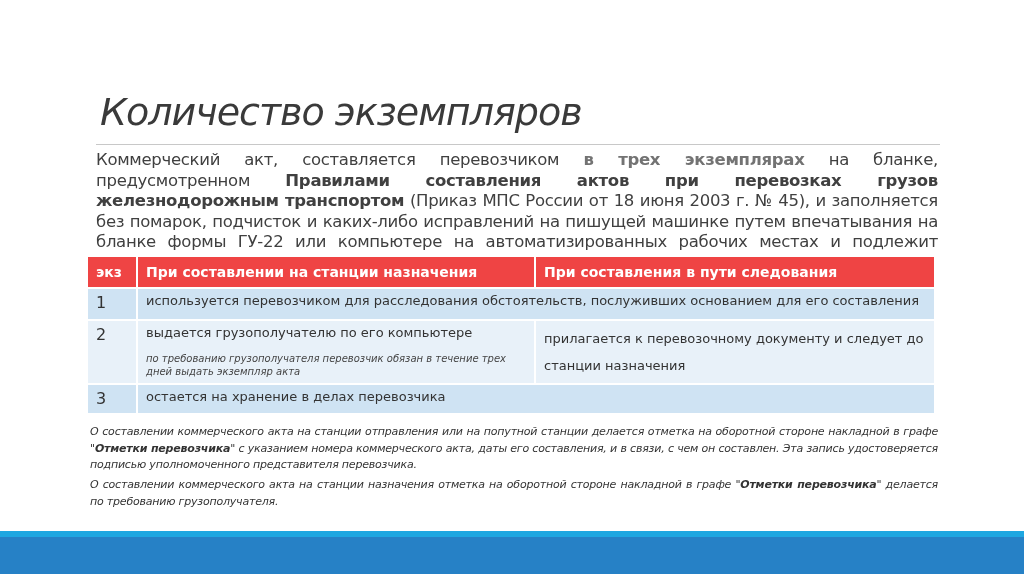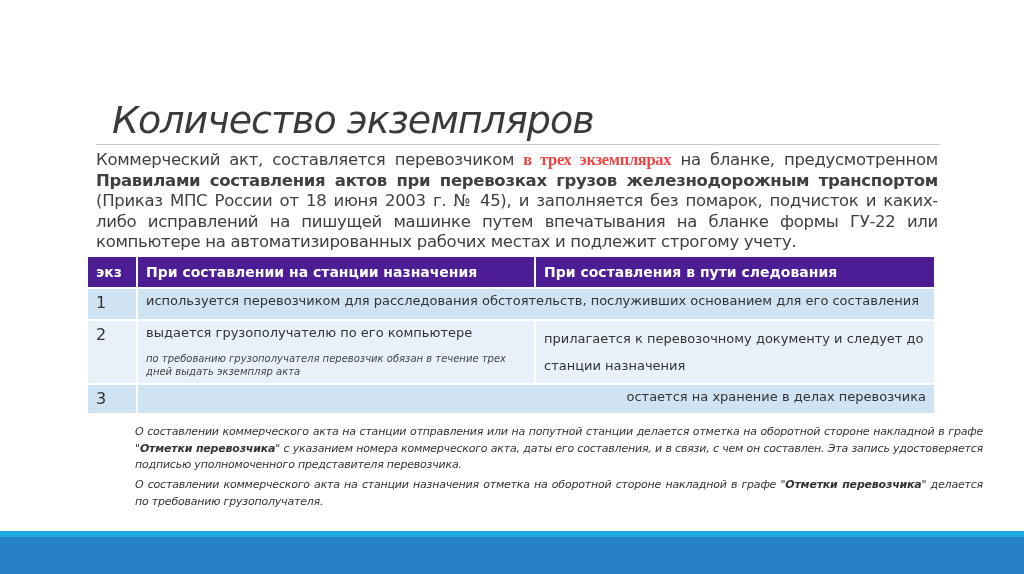--- a/index.html
+++ b/index.html
@@ -1,36 +1,36 @@
 <!DOCTYPE html>
 <html><head>
 <meta charset="utf-8">
 <style>
   html, body { margin:0; padding:0; }
   body { width:1024px; height:574px; position:relative; background:#ffffff; overflow:hidden;
          font-family:"Liberation Sans", sans-serif; color:#404040; }
-  .title { position:absolute; left:112px; top:90px; font-size:38px; font-style:italic; color:#3a3a3a;
-           font-family:"DejaVu Sans", sans-serif; font-weight:normal; letter-spacing:-1px;margin-top:8px; }
+  .title { position:absolute; left:100px; top:90px; font-size:38px; font-style:italic; color:#3a3a3a;
+           font-family:"DejaVu Sans", sans-serif; font-weight:normal; letter-spacing:-1px; }
   .title-rule { position:absolute; left:96px; top:144px; width:844px; height:1px; background:#c8c8c8; }
   .intro { position:absolute; left:96px; top:150px; width:842px; font-size:16.5px; line-height:20.5px;
            text-align:justify; color:#404040; font-family:"DejaVu Sans", sans-serif; letter-spacing:-0.3px; }
-  .intro .red { color:#ef4444; font-weight:bold;font-family:Liberation Serif, serif; }
+  .intro .red { color:#737373; font-weight:bold; }
   .intro .bold { font-weight:bold; }
   table.main { position:absolute; left:86px; top:257px; width:850px; border-collapse:collapse;
                font-family:"DejaVu Sans", sans-serif; }
-  table.main th { background:#4c1d95; color:#ffffff; text-align:left; font-weight:bold; font-size:14px;
+  table.main th { background:#ef4444; color:#ffffff; text-align:left; font-weight:bold; font-size:14px;
                   height:30px; padding:0 8px; border:2px solid #ffffff; border-top:none;margin-top:28px; }
   table.main td { font-size:13px; color:#333; padding:4px 8px; border:2px solid #ffffff; vertical-align:top; }
   table.main tr.r1 td, table.main tr.r3 td { background:#cfe3f3; }
   table.main tr.r2 td { background:#e8f1f9; }
   table.main td.num { font-size:16px; width:32px; color:#333; }
   .small-it { font-size:10px; font-style:italic; color:#444; display:block; line-height:13px; margin-top:12px; }
-  .center { text-align:right; }
+  .center { text-align:left; }
   .note { position:absolute; left:90px; width:848px; font-size:11px; font-style:italic; line-height:16.5px;
-          color:#333; text-align:justify; font-family:"DejaVu Sans", sans-serif; letter-spacing:-0.2px;margin-left:45px; }
+          color:#333; text-align:justify; font-family:"DejaVu Sans", sans-serif; letter-spacing:-0.2px; }
   .note b { font-weight:bold; }
   .bar-light { position:absolute; left:0; top:531px; width:1024px; height:6px; background:#1ea7e1; }
   .bar-dark { position:absolute; left:0; top:537px; width:1024px; height:37px; background:#2681c6; }
 </style>
 </head>
 <body>
 
 <div class="title">Количество экземпляров</div>
 <div class="title-rule"></div>
 

